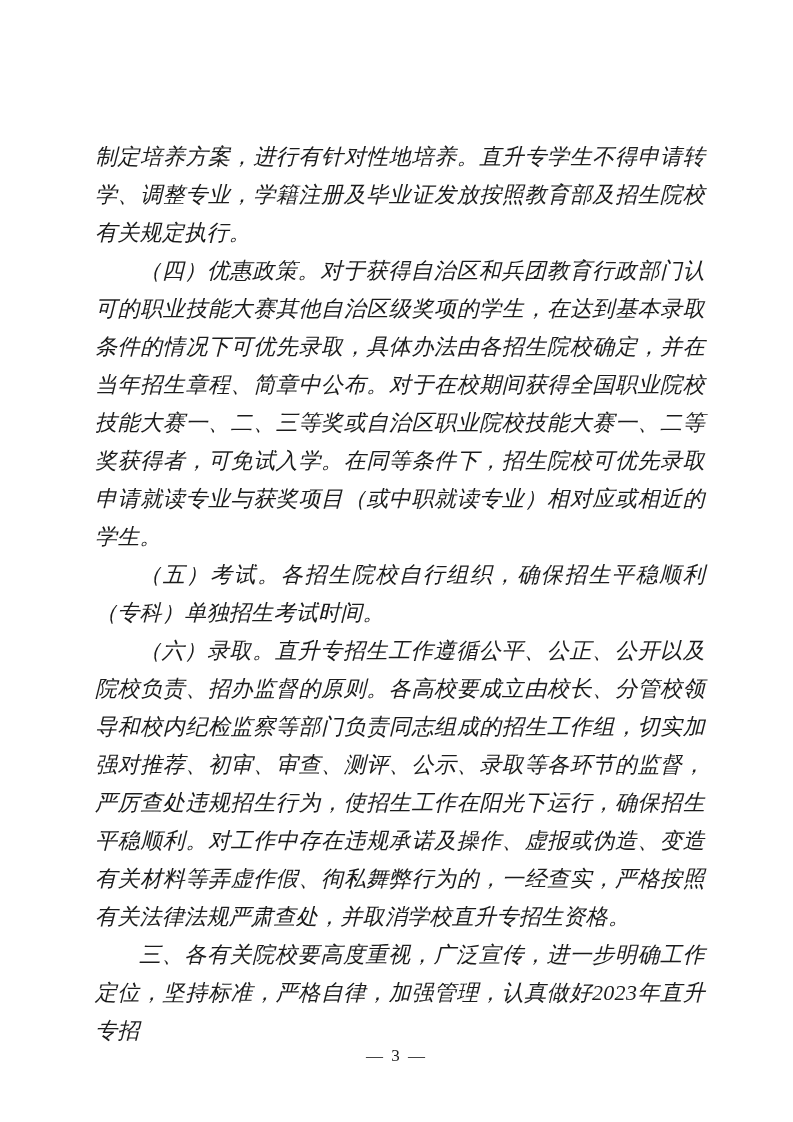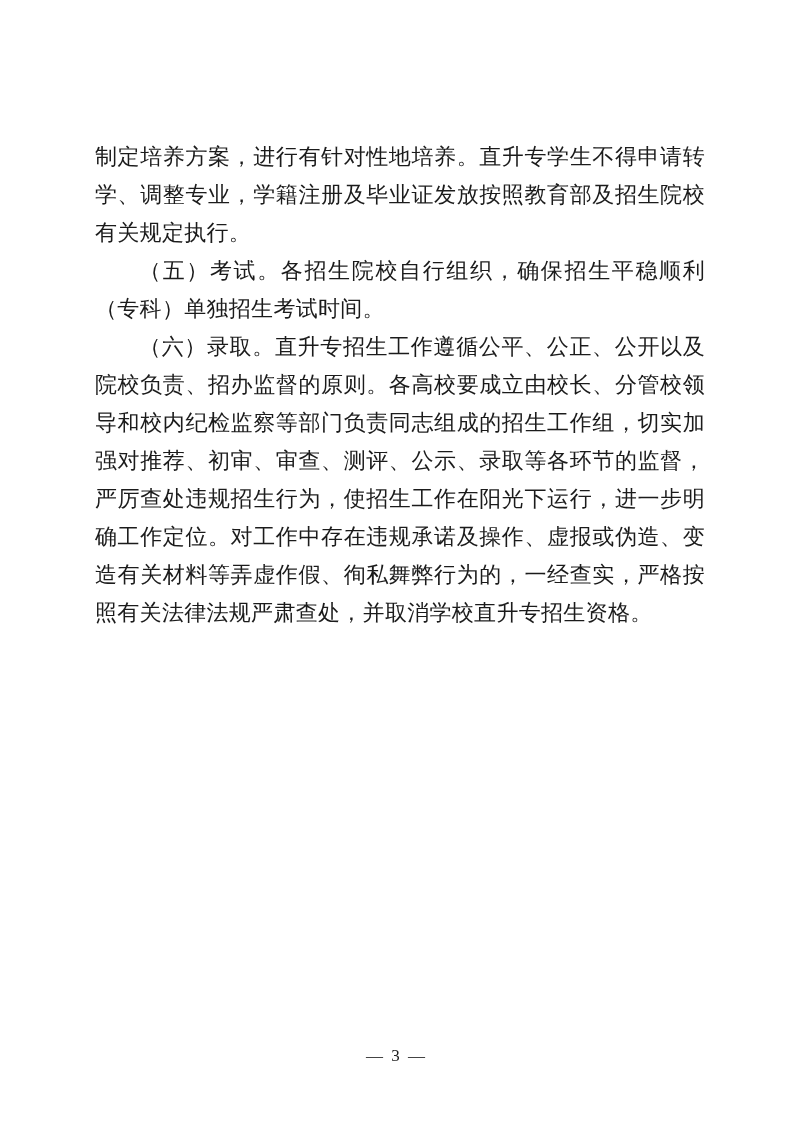--- a/index.html
+++ b/index.html
@@ -18,20 +18,21 @@
     .page {
       position: absolute;
       inset: 0;
       background: #ffffff;
     }
     .content {
       position: absolute;
       left: 95px;
       top: 138px;
       width: 610px;
+      font-style: italic;
     }
     p.para {
       margin: 0;
       font-size: 22px;
       line-height: 38px;
       text-align: justify;
       text-justify: inter-ideograph;
       word-break: break-all;
       letter-spacing: 0.3px;
     }
@@ -48,17 +49,19 @@
       letter-spacing: 2px;
       color: #222222;
     }
   </style>
 </head>
 <body>
 
 <div class="page">
   <div class="content">
     <p class="para">制定培养方案，进行有针对性地培养。直升专学生不得申请转学、调整专业，学籍注册及毕业证发放按照教育部及招生院校有关规定执行。</p>
+    <p class="para indent">（四）优惠政策。对于获得自治区和兵团教育行政部门认可的职业技能大赛其他自治区级奖项的学生，在达到基本录取条件的情况下可优先录取，具体办法由各招生院校确定，并在当年招生章程、简章中公布。对于在校期间获得全国职业院校技能大赛一、二、三等奖或自治区职业院校技能大赛一、二等奖获得者，可免试入学。在同等条件下，招生院校可优先录取申请就读专业与获奖项目（或中职就读专业）相对应或相近的学生。</p>
     <p class="para indent">（五）考试。各招生院校自行组织，确保招生平稳顺利（专科）单独招生考试时间。</p>
-    <p class="para indent">（六）录取。直升专招生工作遵循公平、公正、公开以及院校负责、招办监督的原则。各高校要成立由校长、分管校领导和校内纪检监察等部门负责同志组成的招生工作组，切实加强对推荐、初审、审查、测评、公示、录取等各环节的监督，严厉查处违规招生行为，使招生工作在阳光下运行，进一步明确工作定位。对工作中存在违规承诺及操作、虚报或伪造、变造有关材料等弄虚作假、徇私舞弊行为的，一经查实，严格按照有关法律法规严肃查处，并取消学校直升专招生资格。</p>
+    <p class="para indent">（六）录取。直升专招生工作遵循公平、公正、公开以及院校负责、招办监督的原则。各高校要成立由校长、分管校领导和校内纪检监察等部门负责同志组成的招生工作组，切实加强对推荐、初审、审查、测评、公示、录取等各环节的监督，严厉查处违规招生行为，使招生工作在阳光下运行，确保招生平稳顺利。对工作中存在违规承诺及操作、虚报或伪造、变造有关材料等弄虚作假、徇私舞弊行为的，一经查实，严格按照有关法律法规严肃查处，并取消学校直升专招生资格。</p>
+    <p class="para indent">三、各有关院校要高度重视，广泛宣传，进一步明确工作定位，坚持标准，严格自律，加强管理，认真做好2023年直升专招</p>
   </div>
   <div class="footer">— 3 —</div>
 </div>
 
 </body></html>

